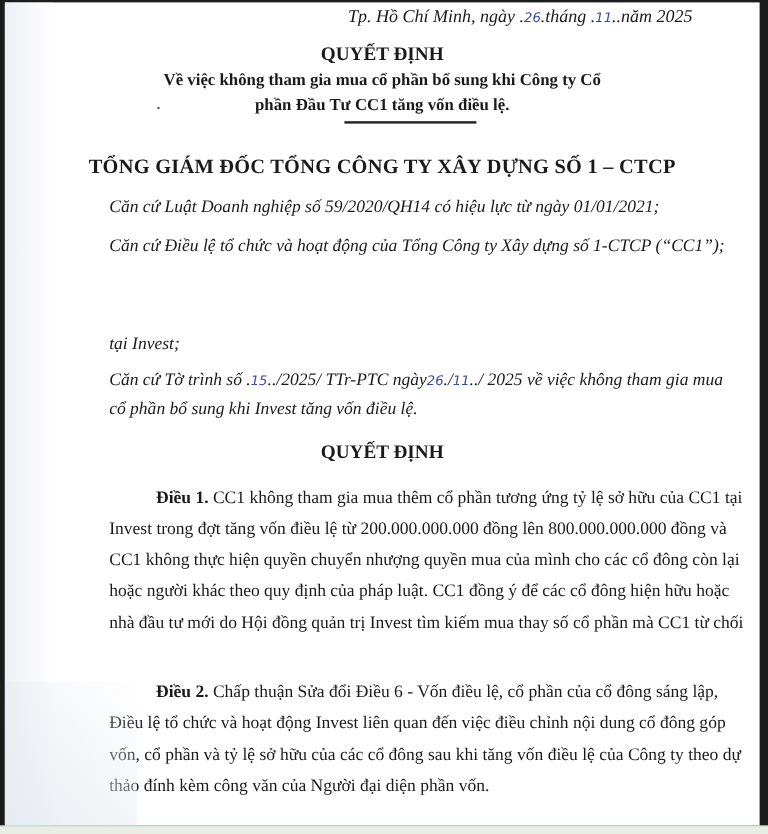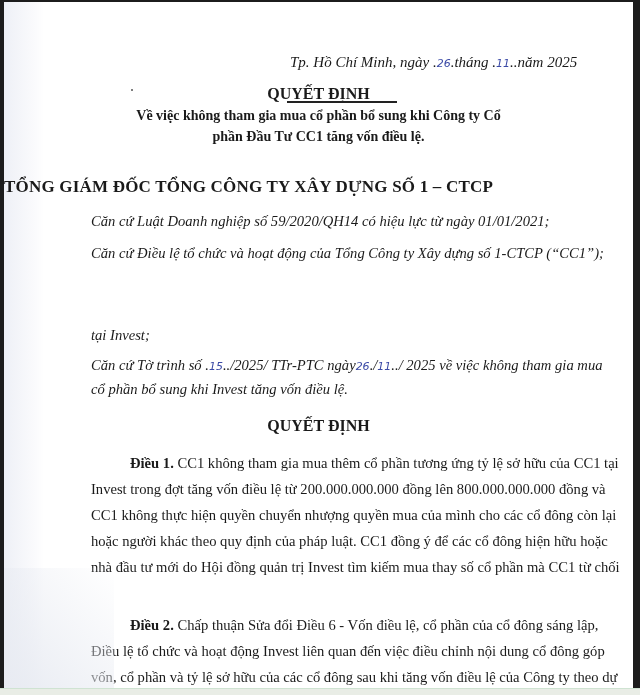--- a/index.html
+++ b/index.html
@@ -21,30 +21,30 @@
   }
   .page::after {
     content: ""; position: absolute; left: 0; bottom: 0; width: 110px; height: 120px;
     background: linear-gradient(to top right, #e8ebf2, rgba(255,255,255,0));
   }
   .bottom-strip {
     position: absolute; left: 0; top: 688px; width: 640px; height: 7px;
     background: #e9ede6;
     border-top: 1px solid #cfe3d2;
   }
-  .abs { position: absolute; white-space: nowrap; margin-top: 48px; }
+  .abs { position: absolute; white-space: nowrap; }
   .ital { font-style: italic; }
   .bold { font-weight: bold; }
   .hand { font-family: "DejaVu Sans", sans-serif; font-style: italic; color: #3b4aa6; font-size: 11px; }
   .dateline { left: 286px; top: 4px; font-size: 15px; }
   .title1 { left: 0; width: 629px; text-align: center; top: 35px; font-size: 16px; }
   .subtitle { left: 0; width: 629px; text-align: center; font-size: 14px; }
   .underline-rule { position: absolute; left: 283px; top: 99px; width: 110px; height: 2px; background: #222; }
   .stray-dot { position: absolute; left: 127px; top: 87px; width: 2px; height: 2px; background: #555; border-radius: 1px; }
-  .heading2 { left: 0; width: 629px; text-align: left; top: 127px; font-size: 17px; letter-spacing: 0.2px; }
+  .heading2 { left: 0; width: 629px; text-align: center; top: 127px; font-size: 17px; letter-spacing: 0.2px; }
   .line { left: 87px; font-size: 14.6px; }
   .title2 { left: 0; width: 629px; text-align: center; top: 367px; font-size: 16px; }
   .jline { left: 87px; width: 506px; font-size: 14.6px; text-align: justify; text-align-last: justify; }
   .jline.indent { left: 126px; width: 467px; }
 </style>
 </head>
 <body>
 
 <div class="page">
 

